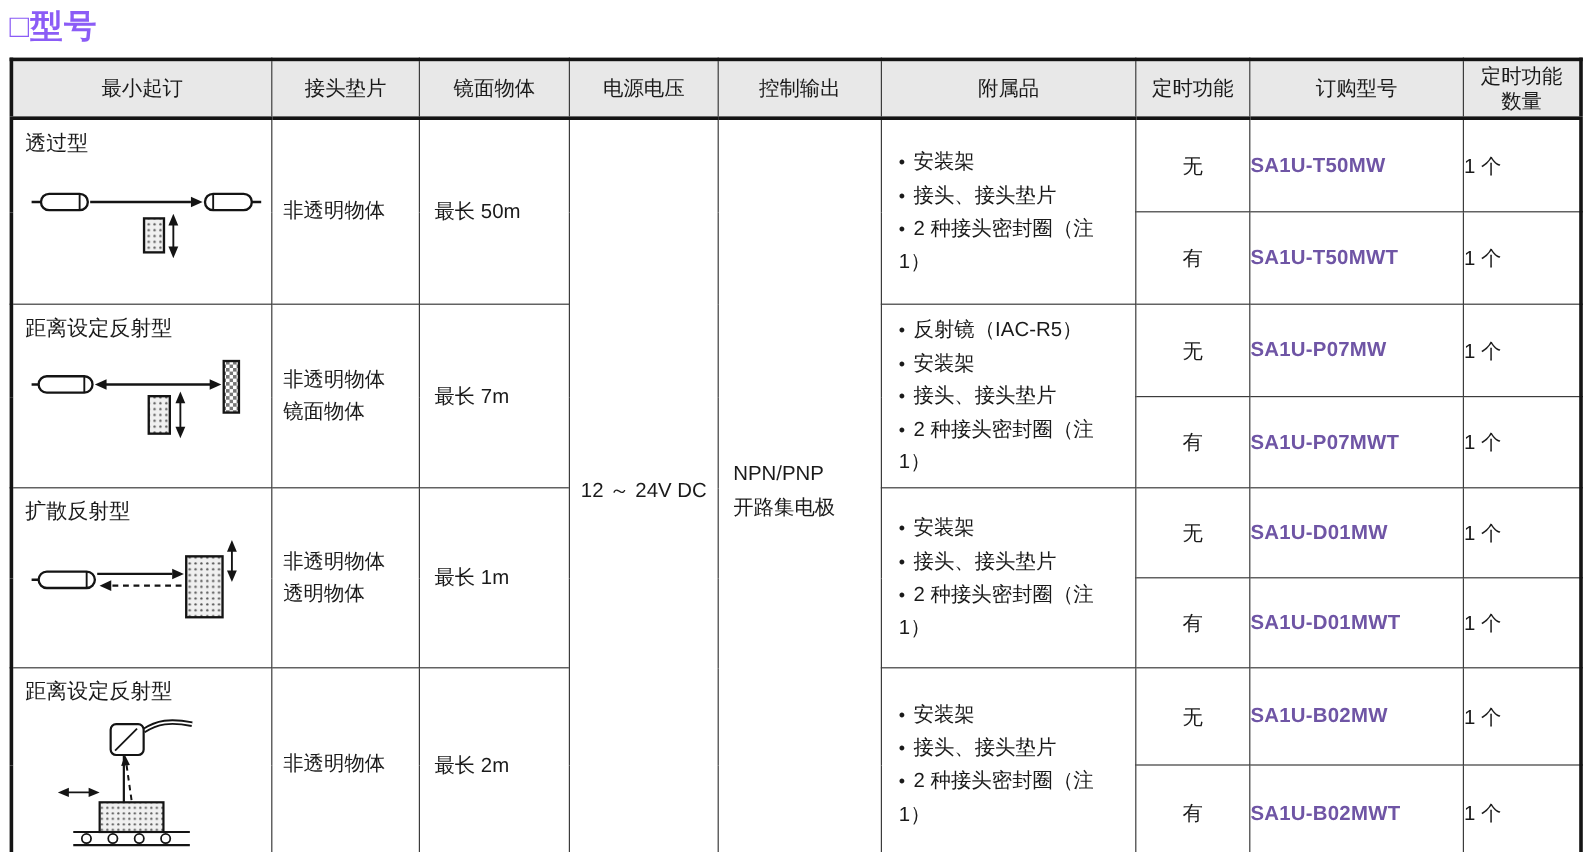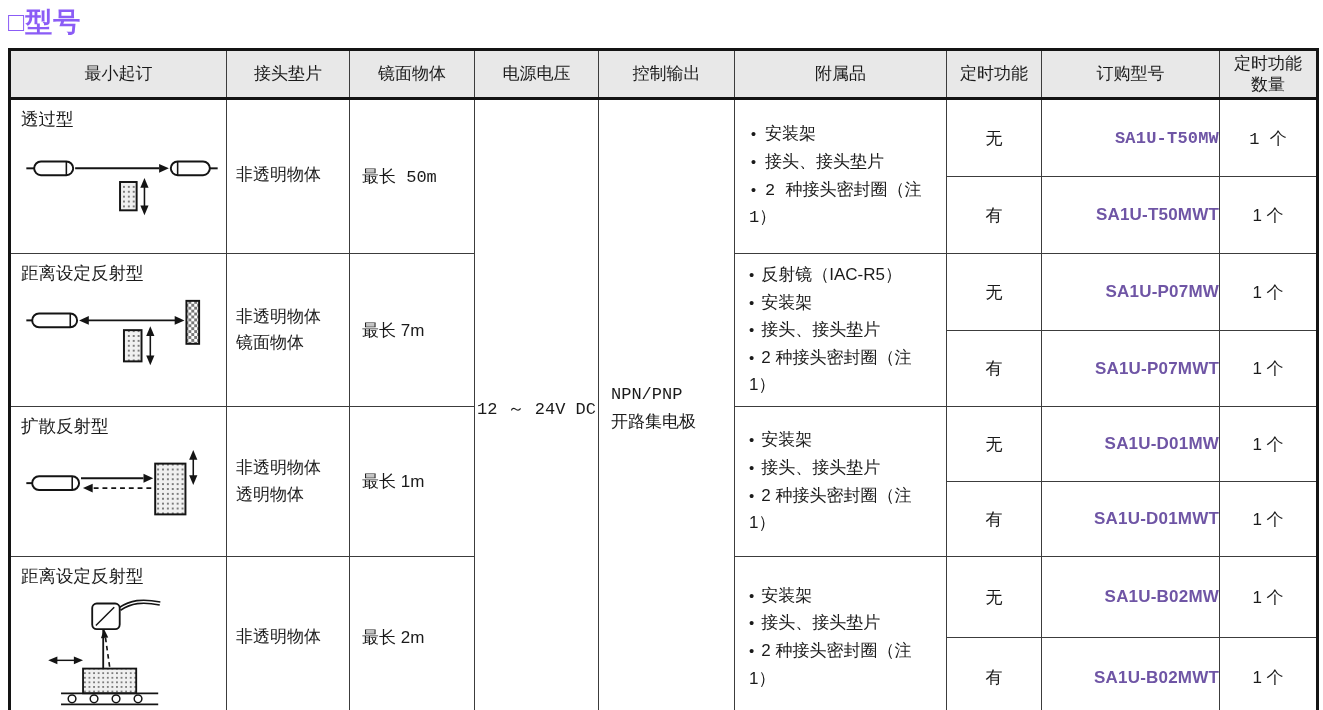--- a/index.html
+++ b/index.html
@@ -23,34 +23,34 @@
   }
   th,td{
     border:1px solid #3c3c3c; font-size:17px; color:#1a1a1a;
     vertical-align:middle; padding:0;
   }
   thead th{
     background:var(--header-bg); font-weight:normal; text-align:center;
     height:49px; border-bottom:3px solid #141414; line-height:1.25;
   }
   th.wrap2{white-space:pre-line;}
-  tr.r78{height:78px;font-family:Liberation Mono, monospace;} tr.r77{height:77px;} tr.r76{height:76px;} tr.r75{height:75px;}
+  tr.r78{height:78px;} tr.r77{height:77px;} tr.r76{height:76px;} tr.r75{height:75px;}
   td.method{vertical-align:top; padding:7px 8px 4px 10px;}
   .mtitle{font-size:17.5px; margin-bottom:10px;}
   .micon{display:block; margin:4px 0 0 2px;}
   td.obj{white-space:pre-line; padding-left:9px; line-height:1.55;margin-left:28px;}
   td.dist{padding-left:12px;}
   td.power{text-align:center; white-space:nowrap;}
   td.output{white-space:pre-line; padding-left:12px; line-height:1.6;}
   td.acc{padding:6px 4px 6px 14px;}
   ul.acc-list{list-style:none; margin:0; padding:0; line-height:1.62;}
   ul.acc-list li::before{content:"•"; margin-right:7px; font-size:15px;}
   td.timer{text-align:center;}
-  td.model{text-align:right; font-weight:bold; color:var(--model-text); letter-spacing:.2px;}
-  td.qty{text-align:center;}
+  td.model{text-align:left; font-weight:bold; color:var(--model-text); letter-spacing:.2px;}
+  td.qty{}
   svg .ln{stroke:#141414; stroke-width:2; fill:none;}
   svg .thin{stroke:#141414; stroke-width:1.6; fill:none;}
   svg .body{stroke:#141414; stroke-width:2; fill:#ffffff;}
   svg .ah{fill:#141414; stroke:none;}
   svg .dash{stroke:#141414; stroke-width:1.8; fill:none; stroke-dasharray:5 4;}
 </style>
 </head>
 <body>
 
 <div class="page">

